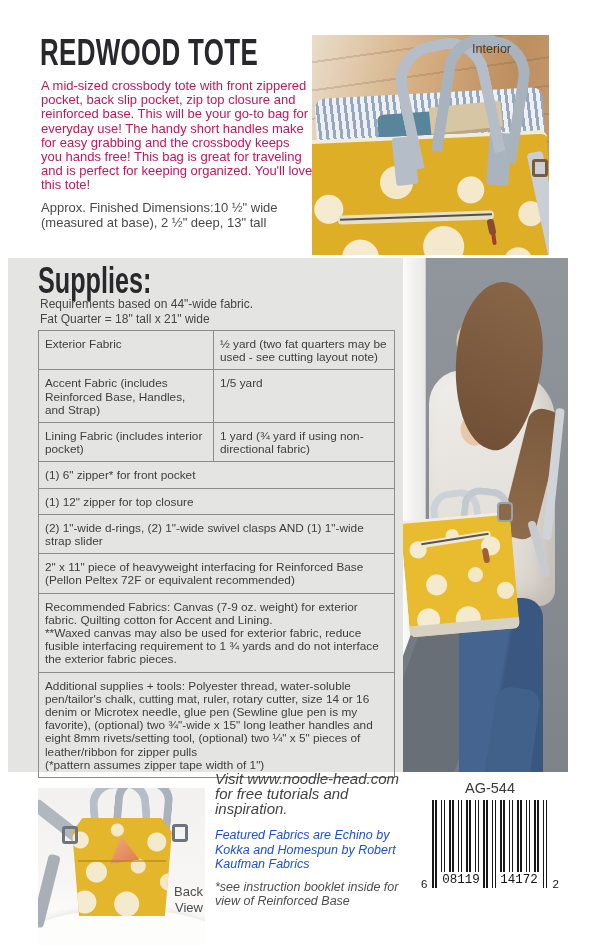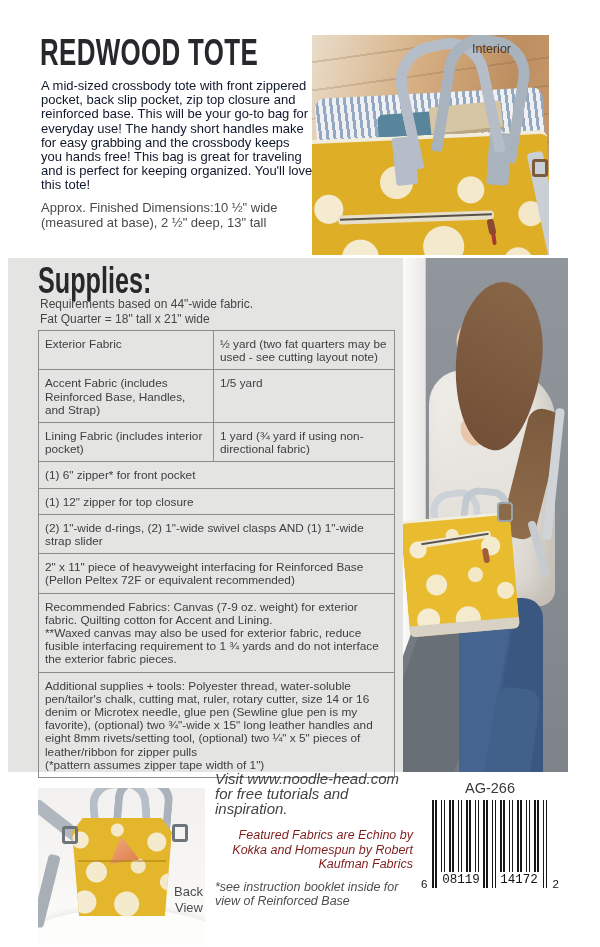--- a/index.html
+++ b/index.html
@@ -4,21 +4,21 @@
 <style>
   html,body{margin:0;padding:0;background:#ffffff;}
   .page{position:relative;width:600px;height:947px;background:#ffffff;
         font-family:"Liberation Sans",sans-serif;overflow:hidden;}
 
   
   .title{position:absolute;left:40px;top:32px;font-size:37px;font-weight:bold;
          color:#28282c;transform:scaleX(.70);transform-origin:0 0;white-space:nowrap;
          letter-spacing:.5px;}
   .desc{position:absolute;left:41px;top:79px;width:272px;font-size:13px;
-        line-height:14.2px;color:#0f172a;}
+        line-height:14.2px;color:#be185d;}
   .dims{position:absolute;left:41px;top:201px;width:284px;font-size:13px;
         line-height:14.5px;color:#4a4a4c;}
 
   
   .photo-interior{position:absolute;left:312px;top:35px;width:237px;height:220px;
         overflow:hidden;background:linear-gradient(105deg,#e9ddca,#d5ae82 40%,#bd8e60 72%,#c99f74);}
   .photo-interior::before{content:"";position:absolute;inset:0;
         background:repeating-linear-gradient(172deg,rgba(110,75,40,0) 0 26px,rgba(110,75,40,.18) 26px 28px);}
   .int-table{position:absolute;left:-70px;bottom:-52px;width:300px;height:140px;
         background:#f3f2ef;border-radius:50%;transform:rotate(-7deg);}
@@ -133,21 +133,21 @@
   .b-ring-l{position:absolute;left:24px;top:38px;width:10px;height:12px;border:3px solid #6d747b;
         border-radius:3px;}
   .b-ring-r{position:absolute;left:134px;top:36px;width:10px;height:12px;border:3px solid #6d747b;
         border-radius:3px;}
   .back-view-label{position:absolute;right:2px;top:96px;width:46px;font-size:13px;line-height:16px;
         color:#4c4c4e;text-align:right;white-space:pre-line;}
 
   .footer-text{position:absolute;left:215px;top:772px;width:198px;color:#434345;}
   .f-visit{font-size:15px;line-height:14.8px;margin:0 0 8px;font-style:italic;}
   .f-copy{font-size:13px;line-height:15.2px;margin:0 0 6px;}
-  .f-featured{font-style:italic;font-size:12.5px;line-height:14.5px;margin:12px 0 8px;color:#7f1d1d;text-align:right;}
+  .f-featured{font-style:italic;font-size:12.5px;line-height:14.5px;margin:12px 0 8px;color:#1d4ed8;}
   .f-note{font-style:italic;font-size:12.5px;line-height:14.5px;margin:0;color:#4e4e50;}
 
   .barcode-box{position:absolute;left:421px;top:780px;width:138px;}
   .sku{text-align:center;font-size:14.5px;color:#3a3a3c;margin-bottom:4px;}
   .bars-wrap{position:relative;height:92px;margin:0 11px;}
   .bars{position:absolute;left:0;right:0;top:0;height:88px;
         background:repeating-linear-gradient(90deg,#191919 0 2px,#ffffff 2px 3px,#191919 3px 5px,
         #ffffff 5px 9px,#191919 9px 10px,#ffffff 10px 12px,#191919 12px 13px,#ffffff 13px 17px);}
   .bar-win{position:absolute;top:72px;height:16px;background:#ffffff;text-align:center;
         font-size:12.5px;font-family:"Liberation Mono",monospace;color:#141414;line-height:17px;}
@@ -283,21 +283,21 @@
 View</div>
   </div>
 
   <div class="footer-text">
     <p class="f-visit">Visit www.noodle-head.com for free tutorials and inspiration.</p>
     <p class="f-featured">Featured Fabrics are Echino by Kokka and Homespun by Robert Kaufman Fabrics</p>
     <p class="f-note">*see instruction booklet inside for view of Reinforced Base</p>
   </div>
 
   <div class="barcode-box">
-    <div class="sku">AG-266</div>
+    <div class="sku">AG-544</div>
     <div class="bars-wrap">
       <div class="bars"></div>
       <div class="bar-win win1">08119</div>
       <div class="bar-win win2">14172</div>
       <div class="bc-lead">6</div>
       <div class="bc-trail">2</div>
     </div>
   </div>
 
 </div>

